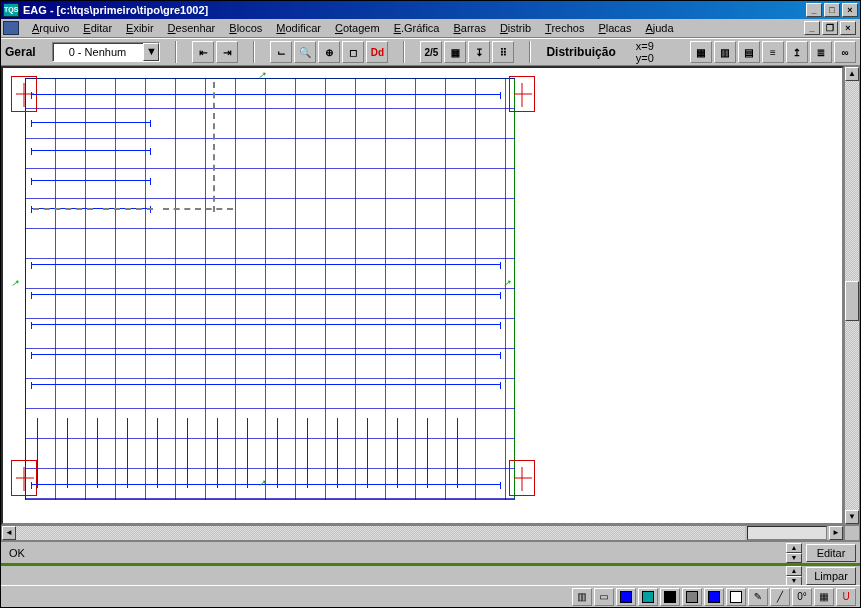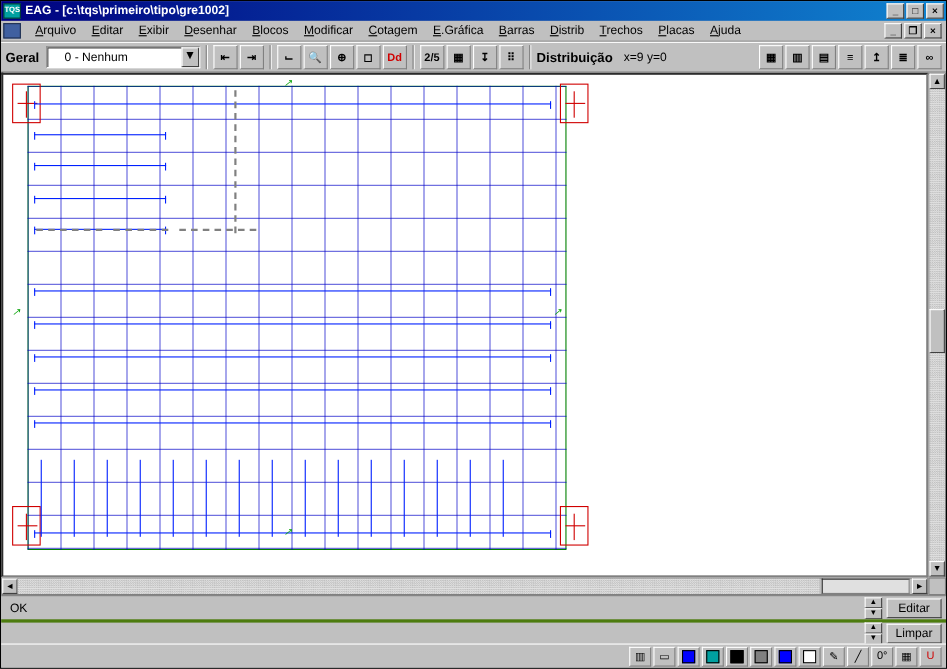--- a/index.html
+++ b/index.html
@@ -86,21 +86,21 @@
 
   
   .toolbar {
     height: 28px;
     background: #c0c0c0;
     border-top: 1px solid #fff;
     border-bottom: 1px solid #808080;
     display: flex;
     align-items: center;
     padding: 0 4px;
-    gap: 2px;
+    gap: 12px;
   }
   .toolbar .tlabel { font-weight: bold; font-size: 12px; padding-right:4px; }
   .toolbar .combo {
     height: 20px;
     width: 140px;
     background: #fff;
     border: 1px solid #808080;
     border-right-color: #fff;
     border-bottom-color: #fff;
     box-shadow: inset 1px 1px 0 #404040;

